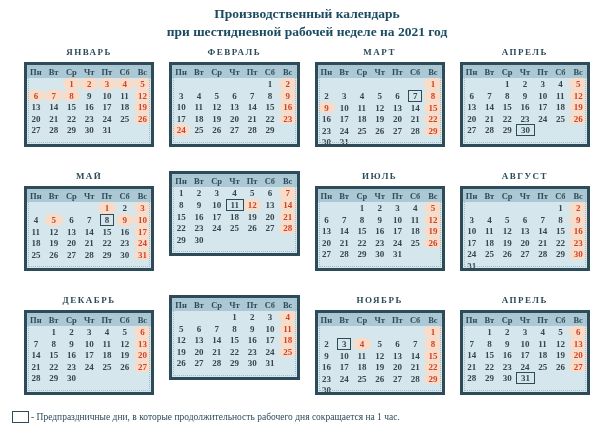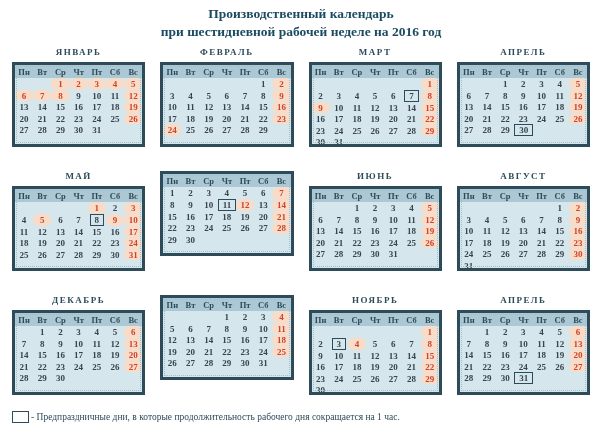--- a/index.html
+++ b/index.html
@@ -1,19 +1,19 @@
 <!DOCTYPE html>
 <html style="--accent-dark: #2d4b59; --header-bg: #abc8d4; --body-bg: #d5e6ec; --holiday-red: #cc4430; --holiday-bg: #f8dcc8; --title-color: #1b4b61;"><head>
 <meta charset="utf-8">
 <style>
   * { margin:0; padding:0; box-sizing:border-box; }
   html,body { width:600px; height:429px; background:#ffffff; overflow:hidden; }
   body { font-family:"Liberation Serif","DejaVu Serif",serif; }
 
-  .page { width:600px; height:429px; padding:5px 10px 0 12px; position:relative; }
+  .page { width:600px; height:429px; padding:5px 10px 0 24px; position:relative; }
 
   .title { text-align:center; color:var(--title-color); font-weight:bold;
            font-size:13.5px; line-height:1.35; margin-bottom:6px; }
 
   .months-grid { display:grid; grid-template-columns:repeat(4,1fr);
                  column-gap:15px; row-gap:24px; }
 
   .month-block { display:flex; flex-direction:column; }
   .month-title { text-align:center; font-weight:bold; font-size:9px;
                  letter-spacing:1.5px; color:var(--accent-dark); height:15px; }
@@ -38,21 +38,21 @@
                 background:#ffffff; flex:0 0 auto; }
   .legend-text { font-size:9.5px; color:var(--accent-dark); }
 </style>
 </head>
 <body>
 
 <div class="page">
 
   <div class="title">
     <div>Производственный календарь</div>
-    <div>при шестидневной рабочей неделе на 2016 год</div>
+    <div>при шестидневной рабочей неделе на 2021 год</div>
   </div>
 
   <div class="months-grid">
   <div class="month-block">
     <div class="month-title">ЯНВАРЬ</div>
     <div class="cal-box">
       <table>
         <thead>
               <tr>
                 <th>Пн</th>
@@ -447,21 +447,21 @@
                 <td></td>
                 <td></td>
                 <td></td>
               </tr>
             </tbody>
       </table>
     </div>
   </div>
 
   <div class="month-block">
-    <div class="month-title">ИЮНЬ</div>
+    <div class="month-title">ИЮЛЬ</div>
     <div class="cal-box">
       <table>
         <thead>
               <tr>
                 <th>Пн</th>
                 <th>Вт</th>
                 <th>Ср</th>
                 <th>Чт</th>
                 <th>Пт</th>
                 <th>Сб</th>

